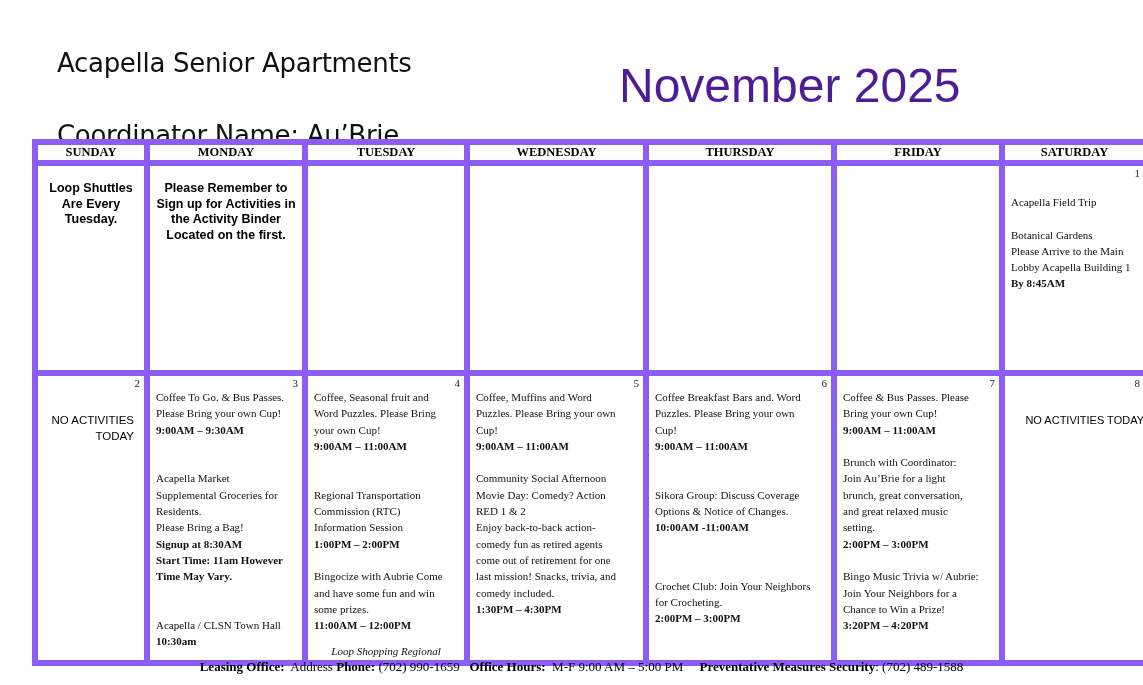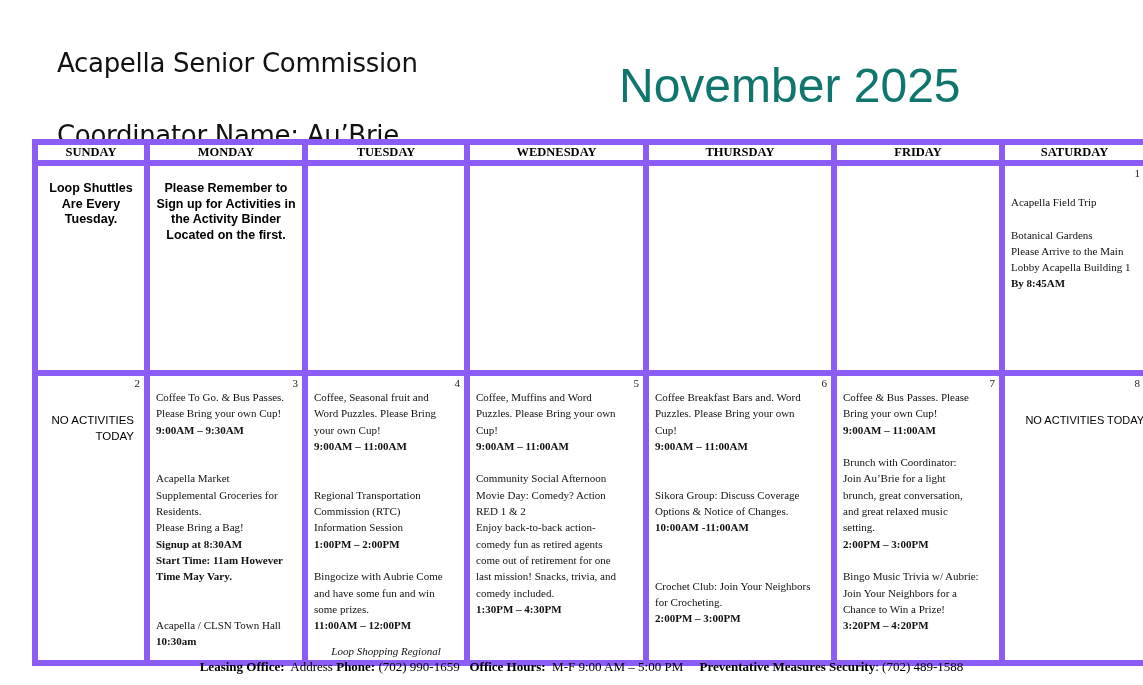--- a/index.html
+++ b/index.html
@@ -5,21 +5,21 @@
     html, body { margin: 0; padding: 0; background: #ffffff; }
     body { width: 1143px; height: 685px; position: relative; overflow: hidden; color: #000; }
     .title-left {
       position: absolute; left: 57px; font-family: "DejaVu Sans", sans-serif;
       font-size: 26px; letter-spacing: -0.3px; color: #111;
     }
     #org-name { top: 48px; }
     #coord-name { top: 120px; }
     #month-title {
       position: absolute; left: 619px; top: 58px;
-      font-family: "Liberation Sans", sans-serif; font-size: 48px; color: #0f766e;
+      font-family: "Liberation Sans", sans-serif; font-size: 48px; color: #4c1d95;
     }
     table.cal {
       position: absolute; left: 32px; top: 139px; width: 1112px;
       border-collapse: collapse; table-layout: fixed;
     }
     table.cal th, table.cal td { border: 6px solid #8b5cf6; padding: 0; }
     table.cal th {
       height: 15px; font-family: "Liberation Serif", serif; font-weight: bold;
       font-size: 12.5px; text-align: center; line-height: 15px;
     }
@@ -51,21 +51,21 @@
     .none-today.sat { padding-top: 36px; font-size: 11px; }
     #footer {
       position: absolute; left: 0; width: 1163px; top: 659px; text-align: center;
       font-family: "Liberation Serif", serif; font-size: 13px; white-space: nowrap;
     }
     #footer .lbl { font-weight: bold; }
   </style>
 </head>
 <body>
 
-<div id="org-name" class="title-left">Acapella Senior Commission</div>
+<div id="org-name" class="title-left">Acapella Senior Apartments</div>
 <div id="coord-name" class="title-left">Coordinator Name: Au’Brie</div>
 <div id="month-title">November 2025</div>
 
 <table class="cal">
   <colgroup>
     <col style="width:112px">
       <col style="width:158px">
       <col style="width:162px">
       <col style="width:179px">
     <col style="width:188px">

